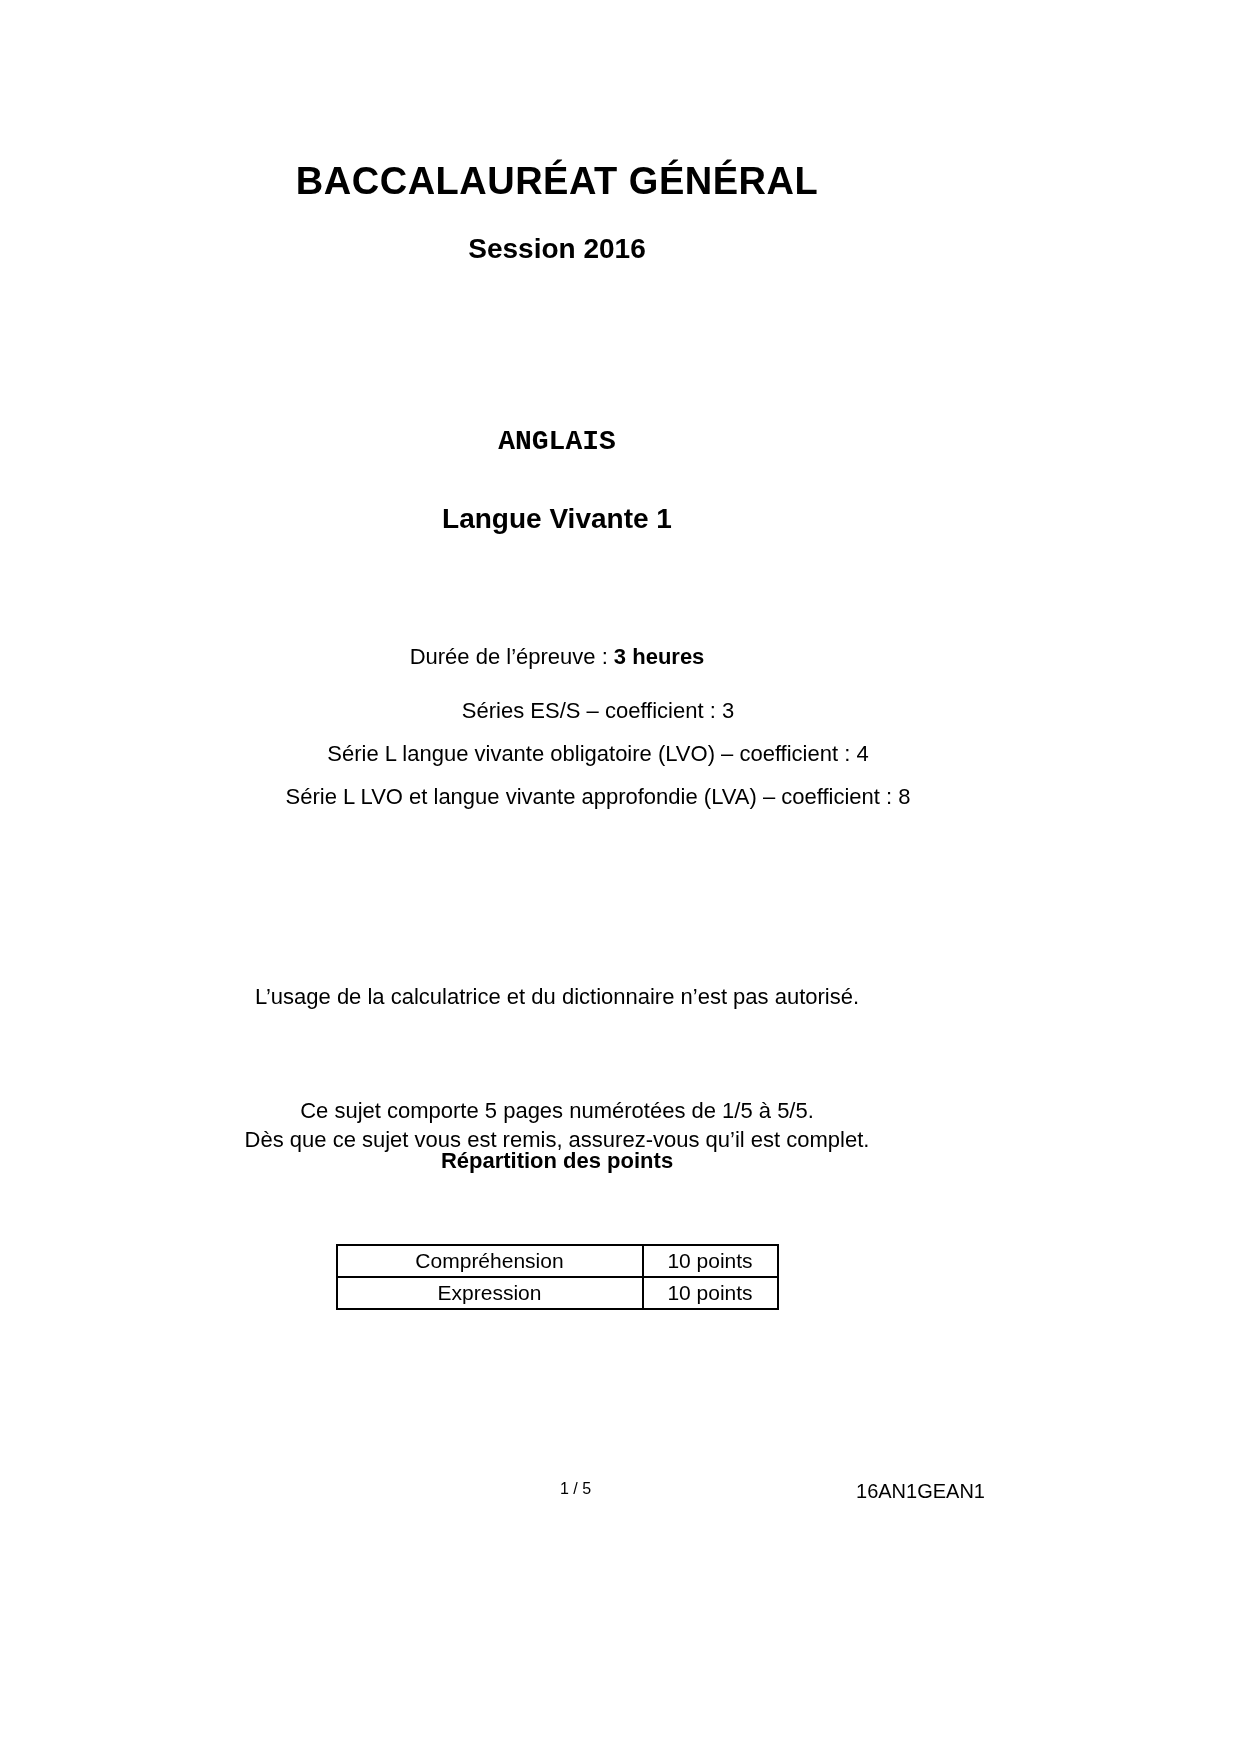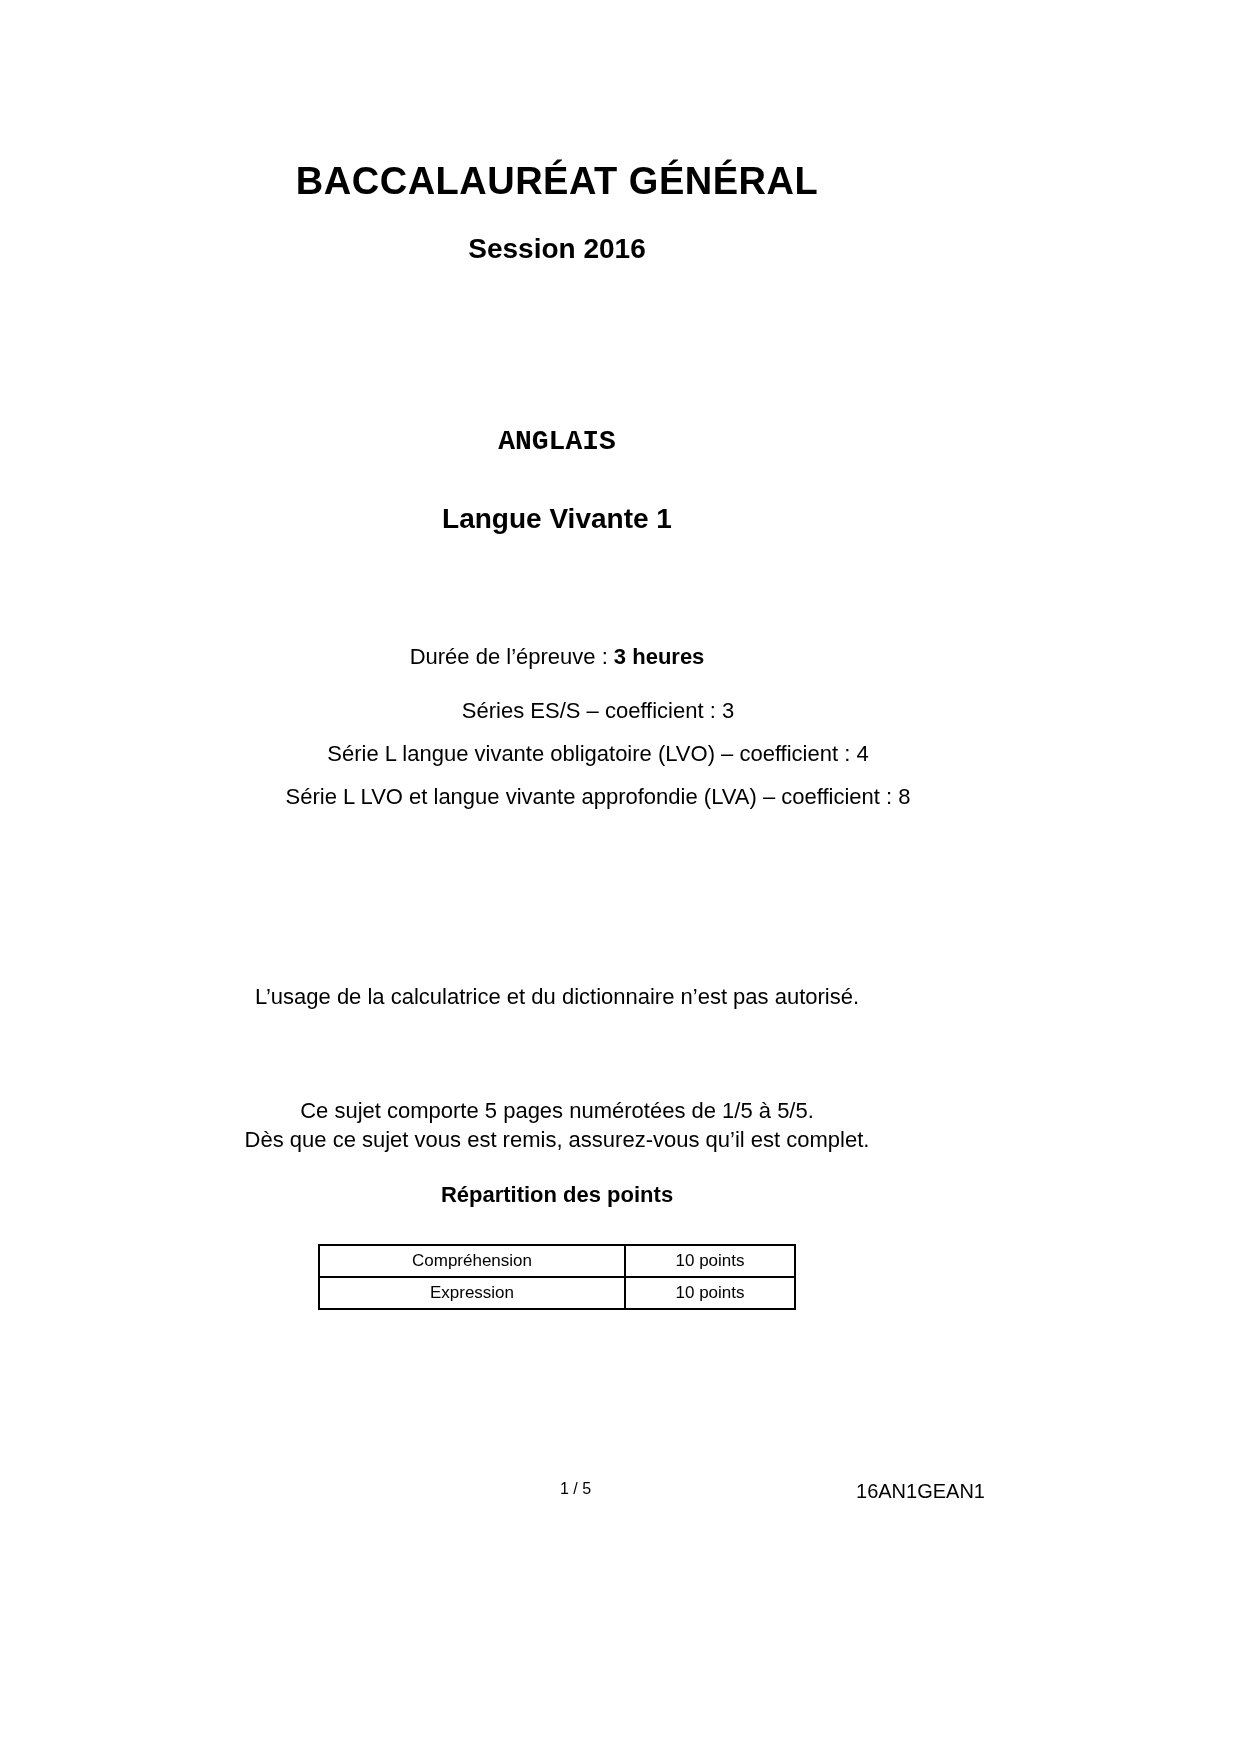--- a/index.html
+++ b/index.html
@@ -25,27 +25,27 @@
   .t-h2    { font-size: 28px; font-weight: bold; }
   .t-body  { font-size: 22px; font-weight: normal; }
   .bold    { font-weight: bold; }
   .series-line { margin: 0 0 17px 0; }
   .points-table {
     border-collapse: collapse;
     margin: 0 auto;
   }
   .points-table td {
     border: 2px solid #000;
-    font-size: 17px;
+    font-size: 21px;
     text-align: center;
     padding: 2px 4px;
     height: 32px;
   }
   .points-table td.col-label { width: 306px; }
-  .points-table td.col-value { width: 170px; margin-top: 48px; }
+  .points-table td.col-value { width: 135px; margin-top: 48px; }
   .footer-page {
     position: absolute;
     left: 560px;
     top: 1480px;
     font-size: 16px;
   }
   .footer-ref {
     position: absolute;
     right: 255px;
     top: 1480px;
@@ -75,21 +75,21 @@
     <div class="series-line">Série L LVO et langue vivante approfondie (LVA) – coefficient : 8</div>
   </div>
 
   <div class="block t-body" style="top: 984px;">L’usage de la calculatrice et du dictionnaire n’est pas autorisé.</div>
 
   <div class="block t-body" style="top: 1096px; line-height: 29px;">
     <div>Ce sujet comporte 5 pages numérotées de 1/5 à 5/5.</div>
     <div>Dès que ce sujet vous est remis, assurez-vous qu’il est complet.</div>
   </div>
 
-  <div class="block t-body bold" style="top: 1182px;">Répartition des points</div>
+  <div class="block t-body bold" style="top: 1148px;">Répartition des points</div>
 
   <div class="block" style="top: 1244px;">
     <table class="points-table">
       <tbody>
         <tr>
           <td class="col-label">Compréhension</td>
           <td class="col-value">10 points</td>
         </tr>
         <tr>
           <td class="col-label">Expression</td>

